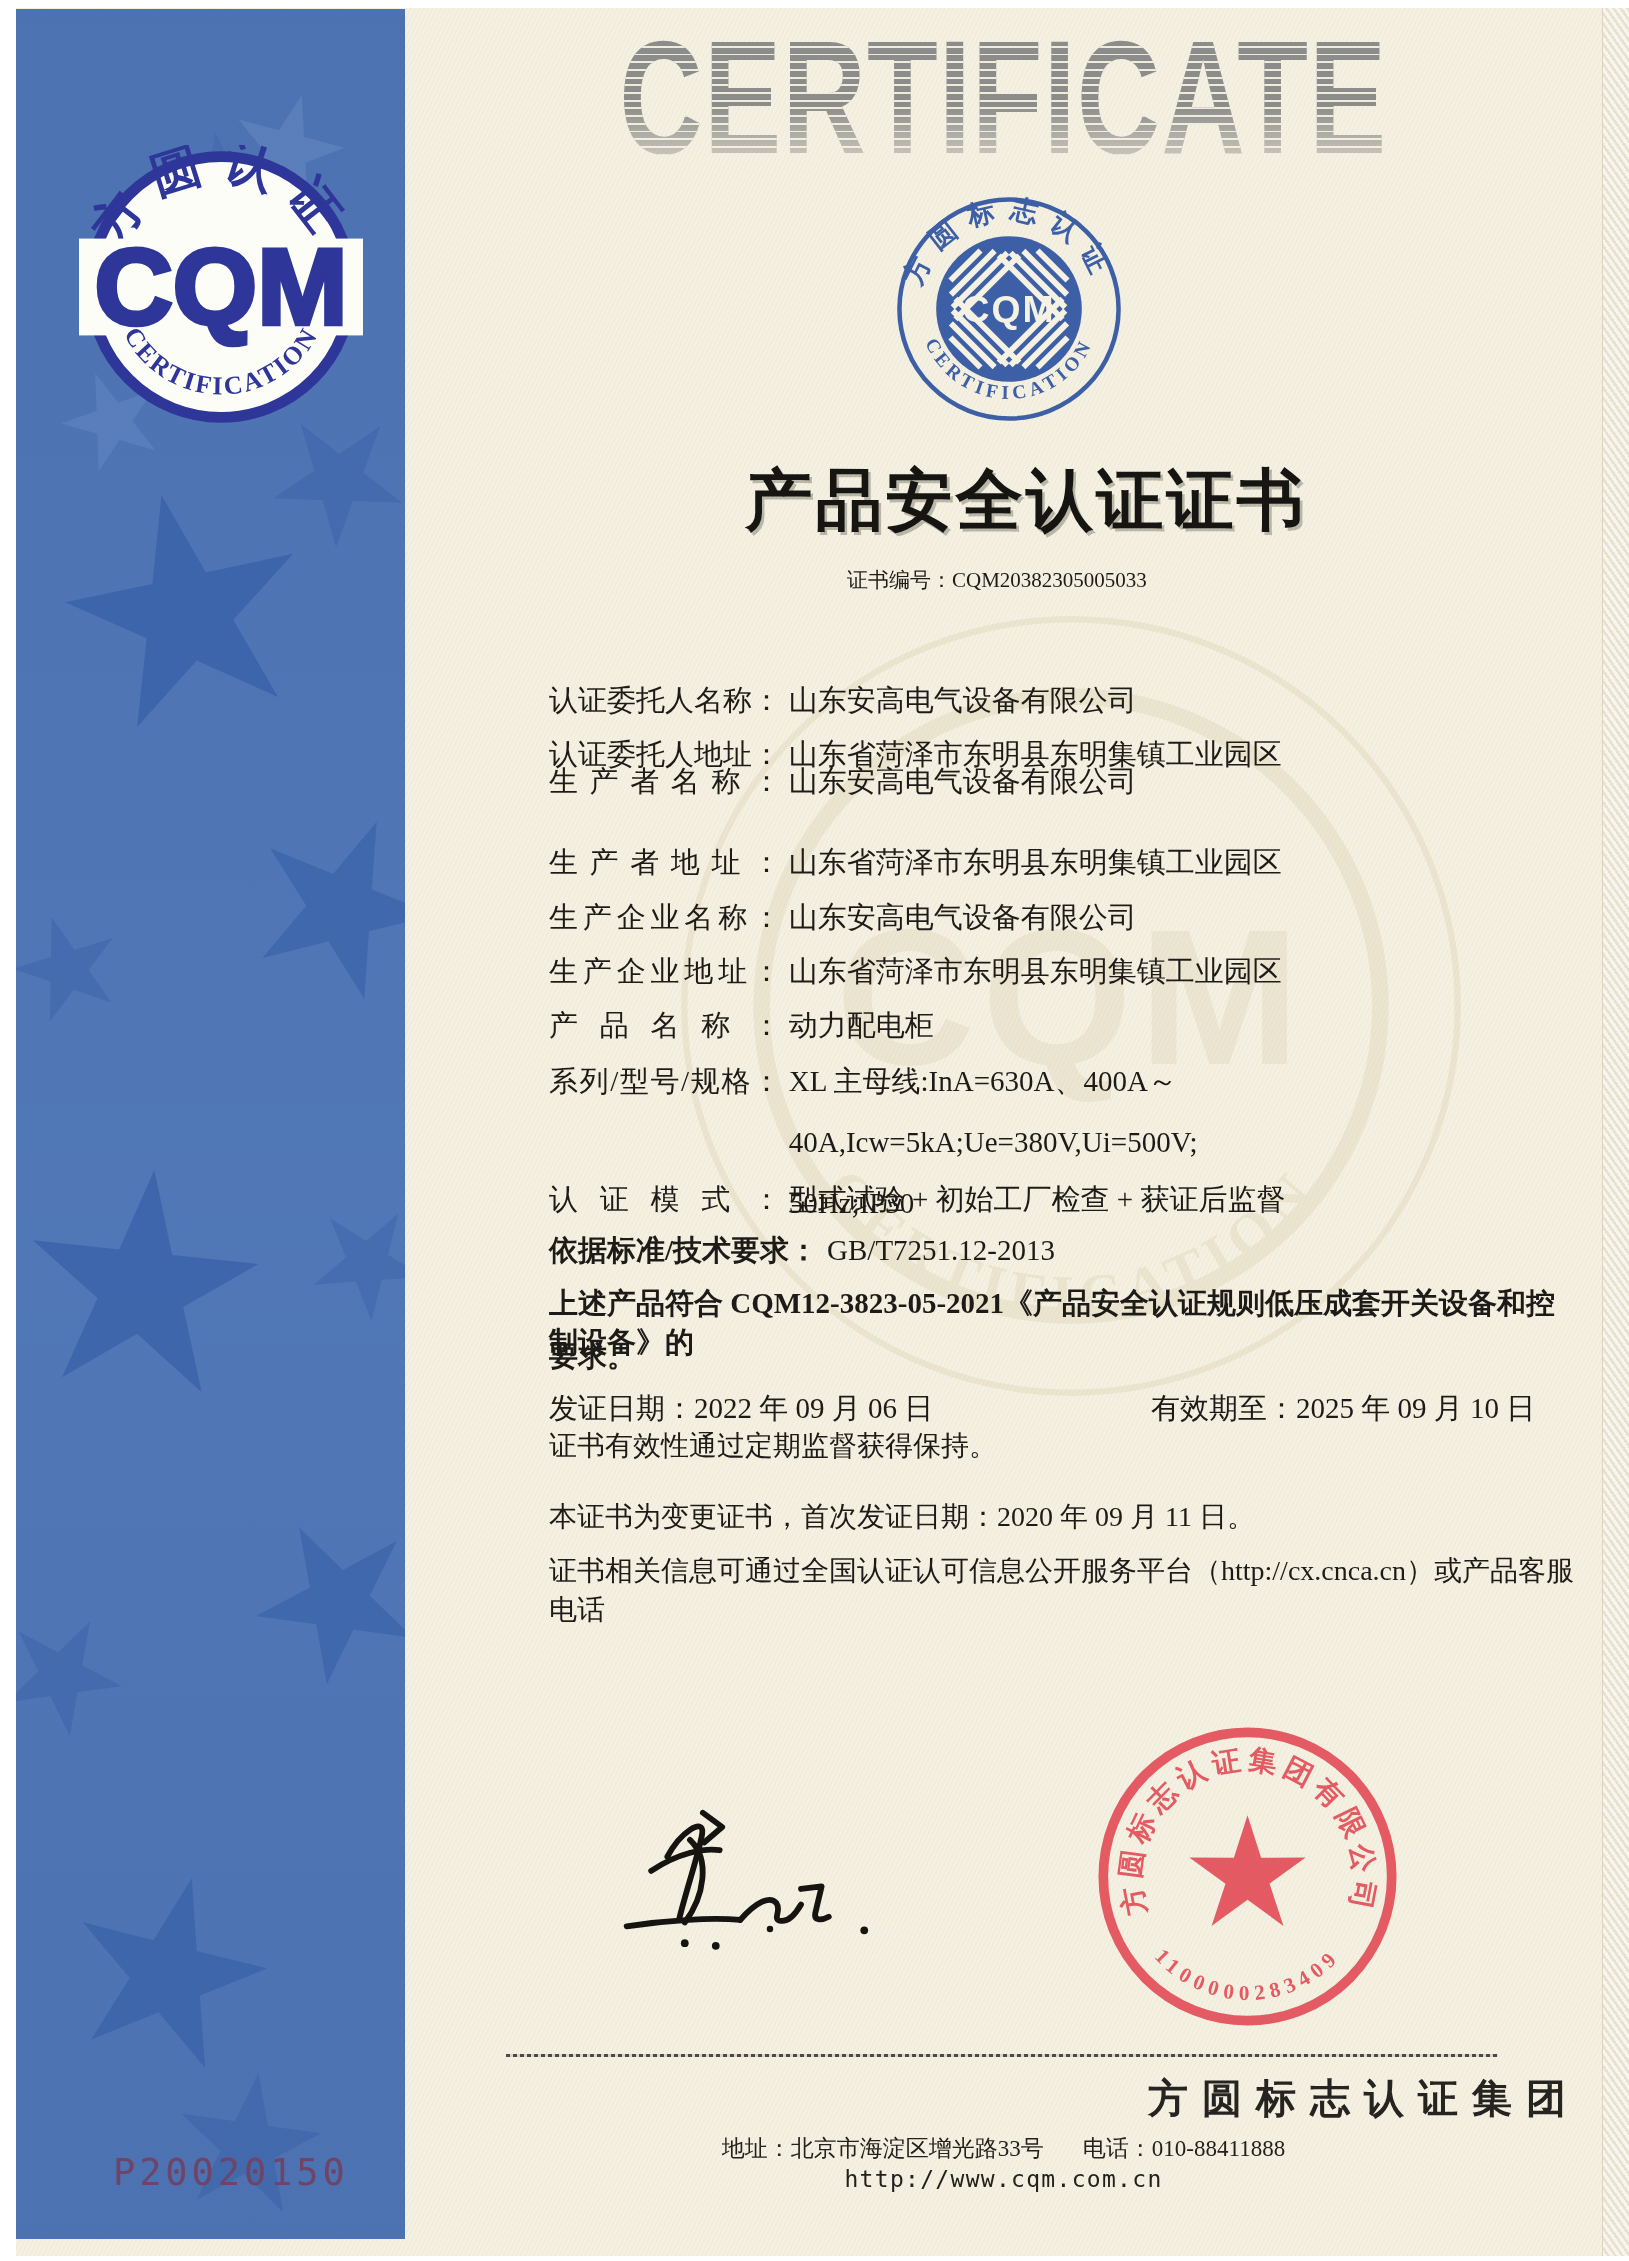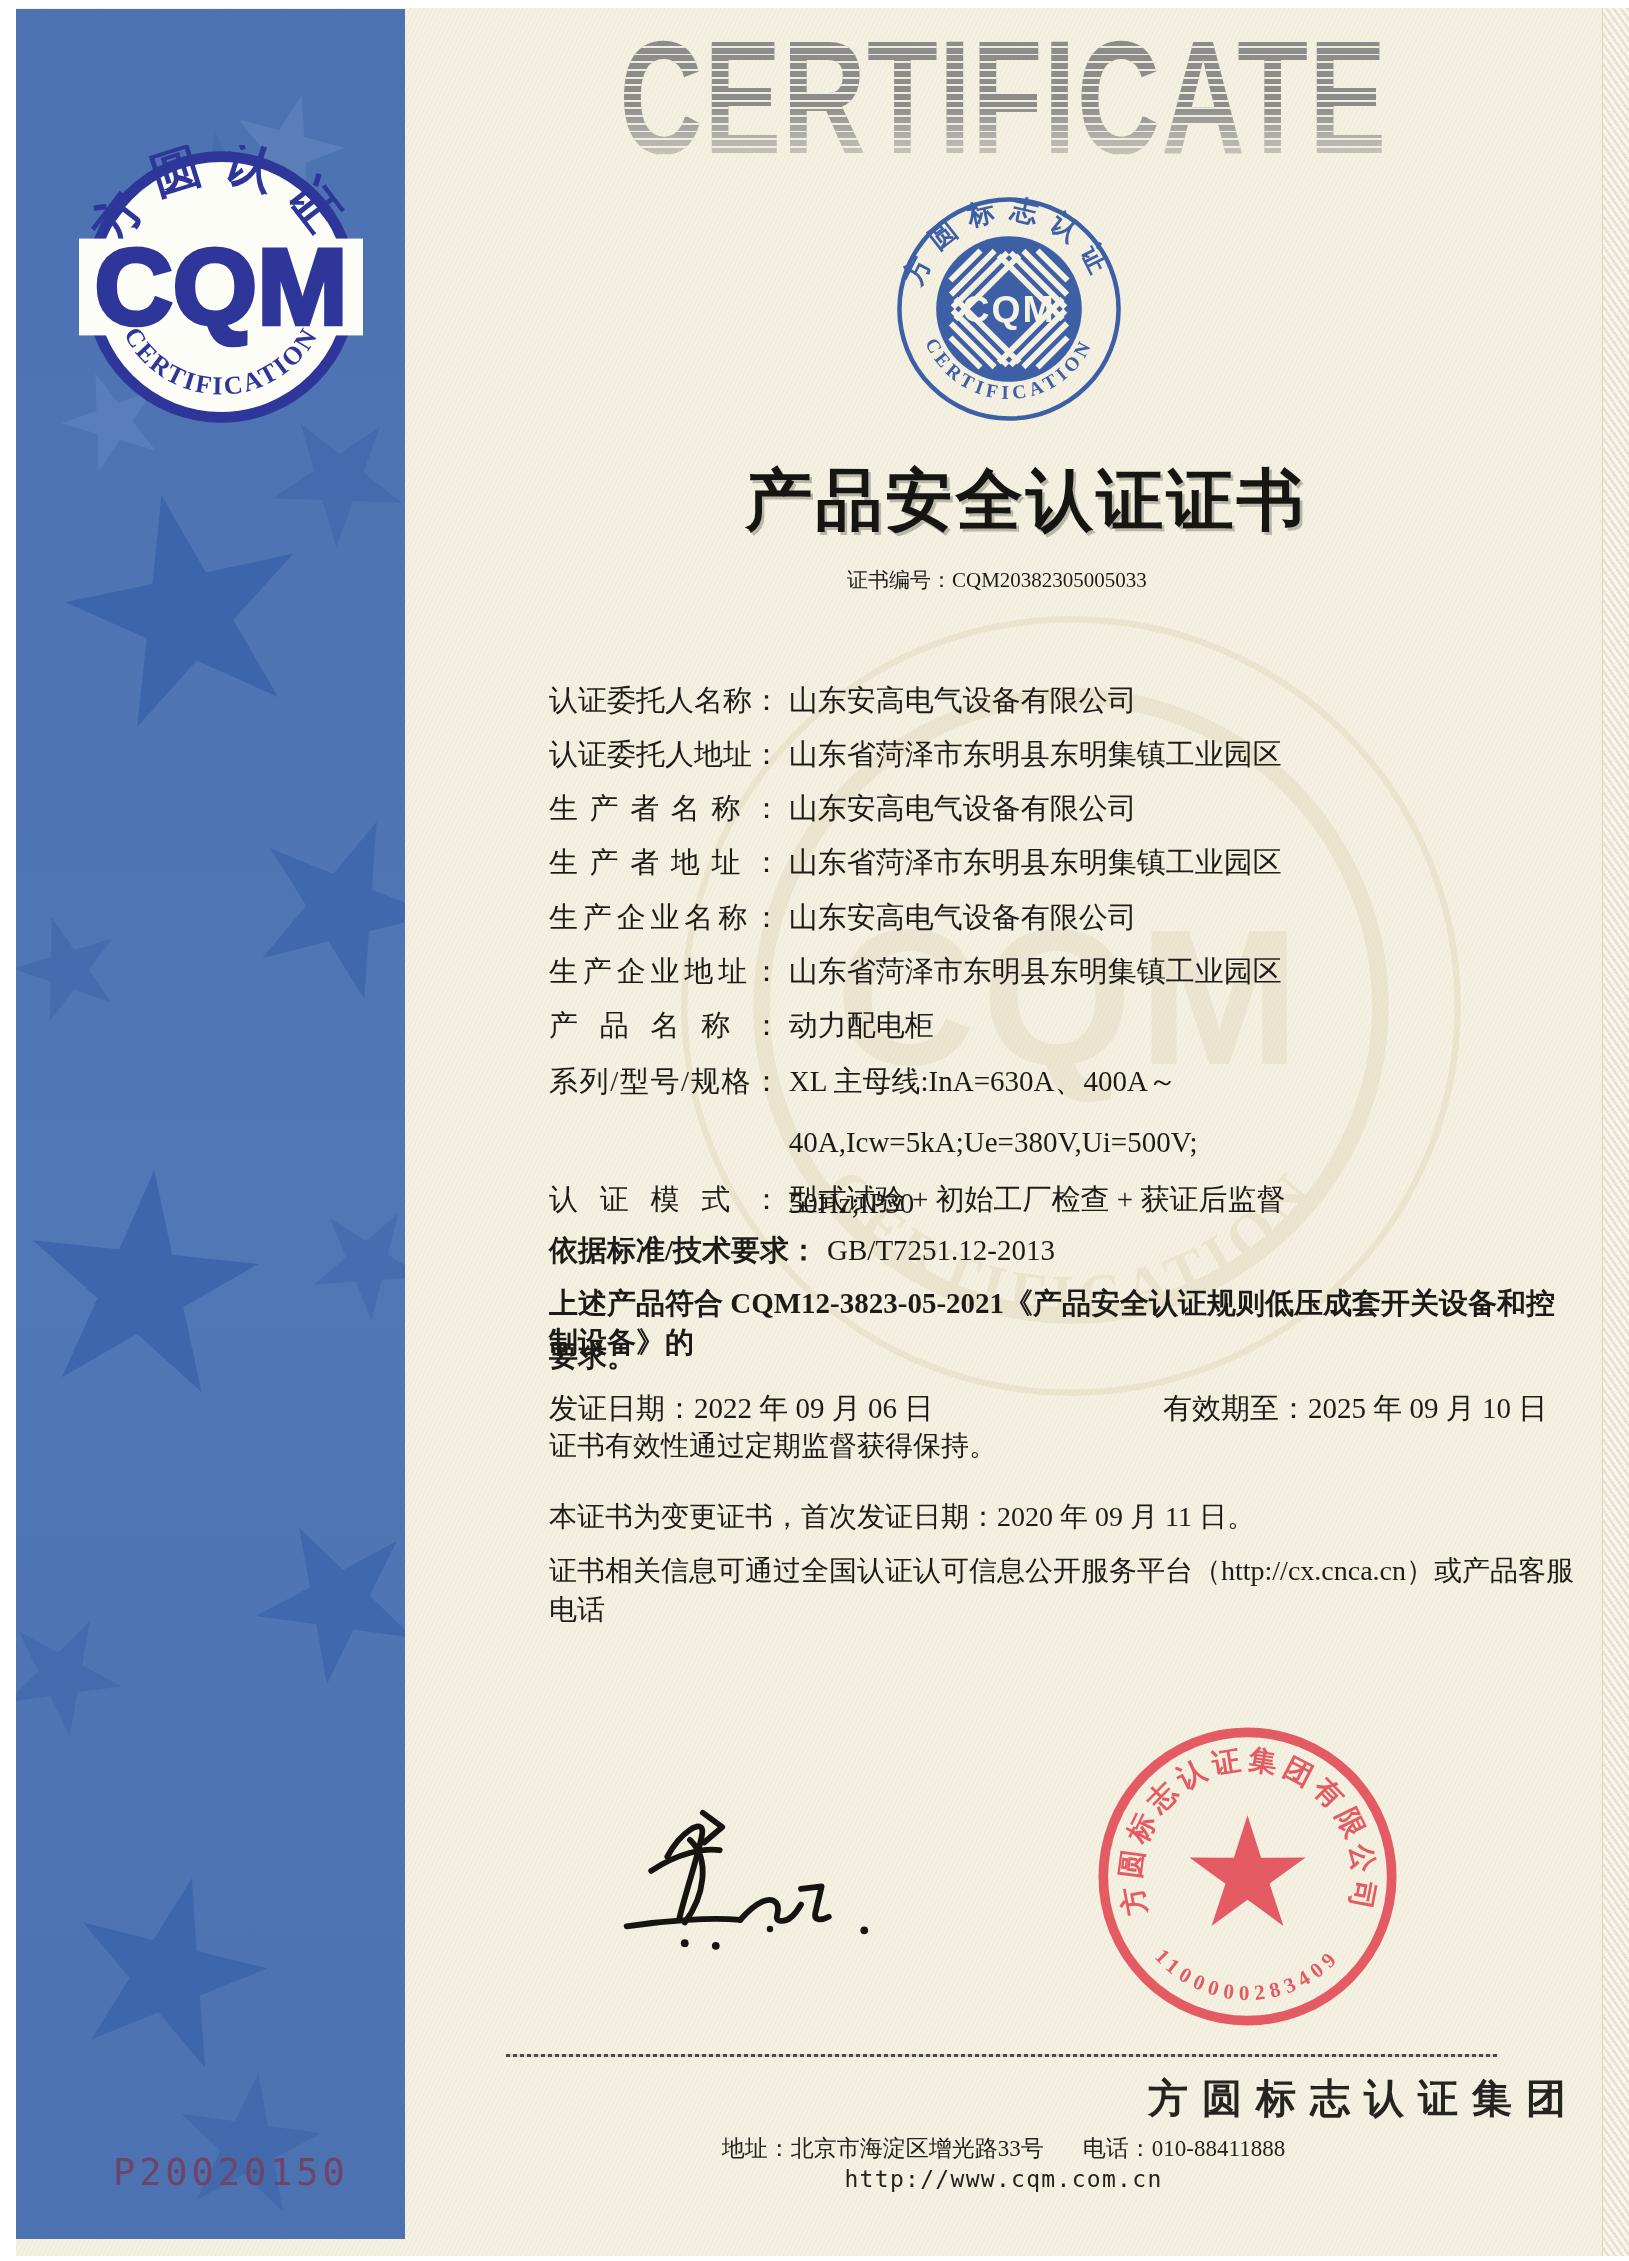--- a/index.html
+++ b/index.html
@@ -33,21 +33,21 @@
          text-shadow:2.6px 3.2px 0.6px rgba(45,52,40,0.30);}
   .certno{position:absolute;left:819px;top:566px;font-size:21px;margin-left:28px;}
   .row{position:absolute;left:549px;width:1032px;font-size:29px;line-height:39px;}
   .lbl{display:inline-block;width:232px;text-align:justify;text-align-last:justify;
        font-weight:400;vertical-align:top;}
   .val{display:inline-block;margin-left:7.7px;max-width:774px;vertical-align:top;}
   .val .v2{display:block;}
   .lbl-flat{font-weight:700;}
   .val-flat{margin-left:9px;}
   .bold-line{font-weight:700;}
-  .dates-valid{position:absolute;left:602px;top:0;margin-left:12px;}
+  .dates-valid{position:absolute;left:602px;top:0;}
   .signature{position:absolute;left:606px;top:1792px;width:297px;height:181px;}
   .stamp{position:absolute;left:1093px;top:1722px;width:309px;height:309px;opacity:0.93;}
   .divider{position:absolute;left:506px;top:2054px;width:992px;height:2.6px;
        background:repeating-linear-gradient(90deg,#4a4a48 0 4.5px, rgba(74,74,72,0.15) 4.5px 7px);}
   .footer-org{position:absolute;left:476px;top:2071px;width:1104px;text-align:right;
        font-size:40px;font-weight:700;letter-spacing:14px;color:#262420;}
   .footer-contact{position:absolute;left:405px;top:2133px;width:1197px;text-align:center;font-size:23px;color:#23211d;}
   .footer-contact .gap{display:inline-block;width:39px;}
   .footer-site{position:absolute;left:405px;top:2166px;width:1197px;text-align:center;
        font-family:"DejaVu Sans Mono",monospace;font-size:23px;letter-spacing:1.3px;color:#23211d;}
@@ -148,21 +148,21 @@
   <div class="certno">
     <span>证书编号：</span><span>CQM20382305005033</span>
   </div>
 
   <div class="row" style="top:681px">
     <span class="lbl">认证委托人名称：</span><span class="val">山东安高电气设备有限公司</span>
   </div>
   <div class="row" style="top:735px">
     <span class="lbl">认证委托人地址：</span><span class="val">山东省菏泽市东明县东明集镇工业园区</span>
   </div>
-  <div class="row" style="top:789px">
+  <div class="row" style="top:762px">
     <span class="lbl">生产者名称：</span><span class="val">山东安高电气设备有限公司</span>
   </div>
   <div class="row" style="top:843px">
     <span class="lbl">生产者地址：</span><span class="val">山东省菏泽市东明县东明集镇工业园区</span>
   </div>
   <div class="row" style="top:898px">
     <span class="lbl">生产企业名称：</span><span class="val">山东安高电气设备有限公司</span>
   </div>
   <div class="row" style="top:952px">
     <span class="lbl">生产企业地址：</span><span class="val">山东省菏泽市东明县东明集镇工业园区</span>

